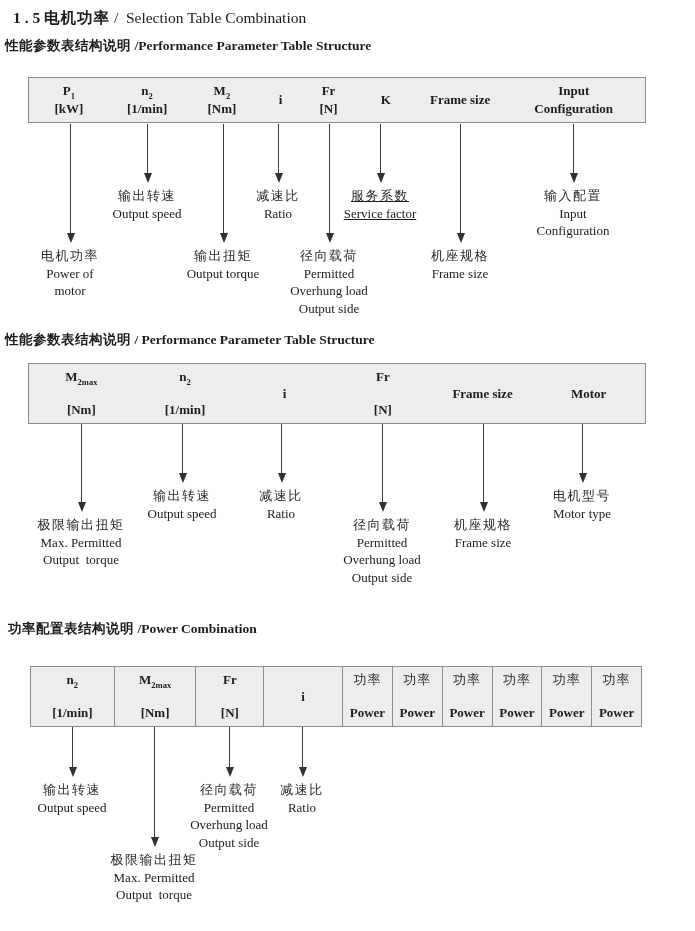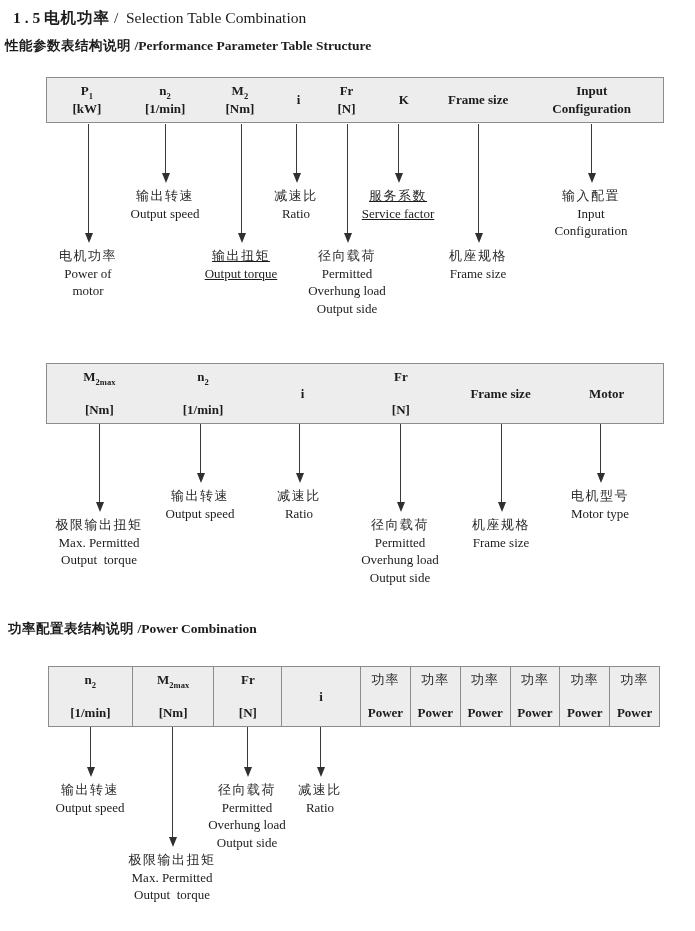--- a/index.html
+++ b/index.html
@@ -39,31 +39,32 @@
     border-left:4px solid transparent;border-right:4px solid transparent;
     border-top:10px solid #303030;
   }
   .callout{
     position:absolute;width:150px;text-align:center;font-size:13px;line-height:17.5px;
   }
   .callout .c-zh{
     font-family:"Liberation Sans",sans-serif;letter-spacing:1.5px;color:#2a2a2a;
   }
   .callout .c-en{font-family:"Liberation Serif",serif;white-space:pre;}
-  .layer{position:absolute;left:18px;top:0;width:605px;height:931px;pointer-events:none;}
+  .layer{position:absolute;left:0;top:0;width:605px;height:931px;pointer-events:none;}
 </style>
 </head>
 <body>
 
 <div class="page">
 
   <div class="doc-title"><span class="t-num">1 . 5 </span><span class="t-zh">电机功率</span><span class="t-sep"> /  </span><span class="t-en">Selection Table Combination</span></div>
 
   <div class="sec-heading" style="left:5px;top:37px;"><span class="h-zh">性能参数表结构说明</span><span class="h-en"> /</span><span class="h-en">Performance Parameter Table Structure</span></div>
 
+  <div class="sec-heading" style="left:5px;top:331px;"><span class="h-zh">性能参数表结构说明</span><span class="h-en"> / </span><span class="h-en">Performance Parameter Table Structure</span></div>
 
   <div class="sec-heading" style="left:8px;top:620px;"><span class="h-zh">功率配置表结构说明</span><span class="h-en"> /</span><span class="h-en">Power Combination</span></div>
 
   <div class="layer">
       <div class="tbl" style="left: 28px; top: 77px; width: 618px; height: 46px;">
         <div class="tcell" style="width: 80px;">
           <span>P<sub>1</sub></span>
           <span>[kW]</span>
         </div>
         <div class="tcell" style="width: 77px;">
@@ -100,21 +101,21 @@
         <div class="c-en">motor</div>
       </div>
       <div class="arrow-line" style="left: 147px; top: 124px; height: 50px;"></div>
       <div class="arrow-head" style="left: 143.5px; top: 173px;"></div>
       <div class="callout" style="left: 72px; top: 187px;">
         <div class="c-zh">输出转速</div>
         <div class="c-en">Output speed</div>
       </div>
       <div class="arrow-line" style="left: 223px; top: 124px; height: 110px;"></div>
       <div class="arrow-head" style="left: 219.5px; top: 233px;"></div>
-      <div class="callout" style="left: 148px; top: 247px; text-decoration: underline;">
+      <div class="callout" style="left: 148px; top: 247px;">
         <div class="c-zh">输出扭矩</div>
         <div class="c-en">Output torque</div>
       </div>
       <div class="arrow-line" style="left: 278px; top: 124px; height: 50px;"></div>
       <div class="arrow-head" style="left: 274.5px; top: 173px;"></div>
       <div class="callout" style="left: 203px; top: 187px;">
         <div class="c-zh">减速比</div>
         <div class="c-en">Ratio</div>
       </div>
       <div class="arrow-line" style="left: 329px; top: 124px; height: 110px;"></div>

